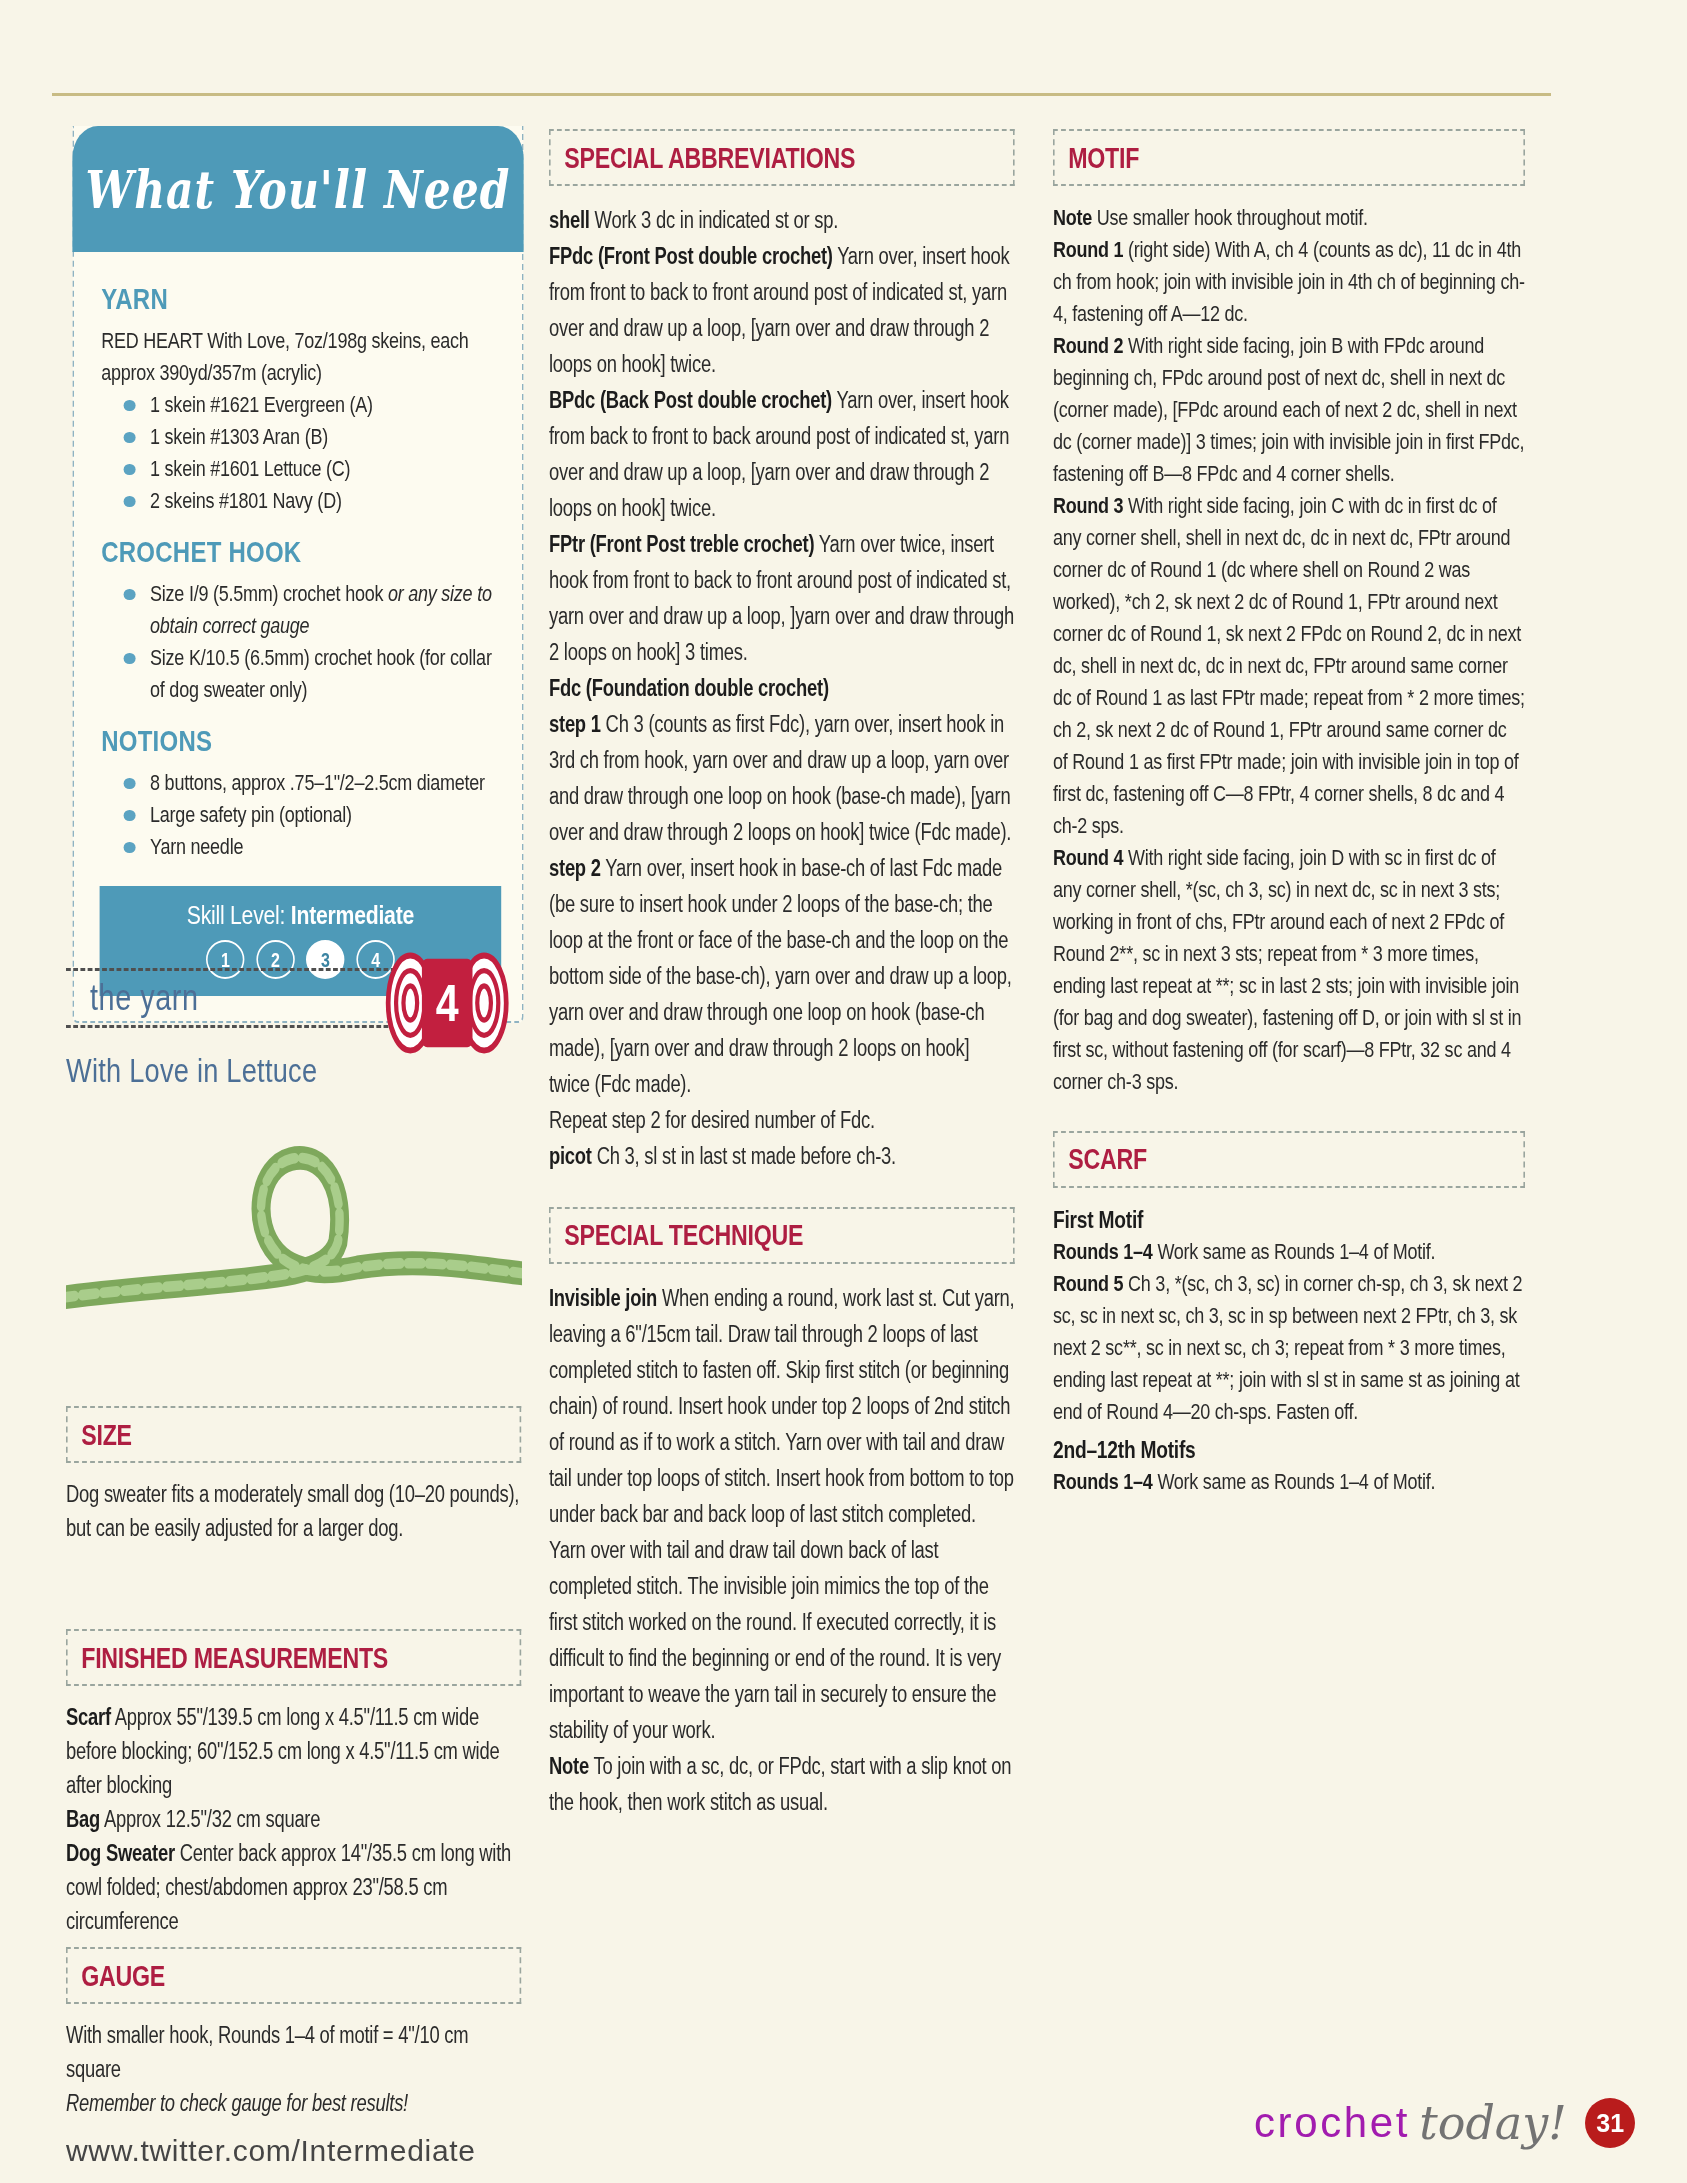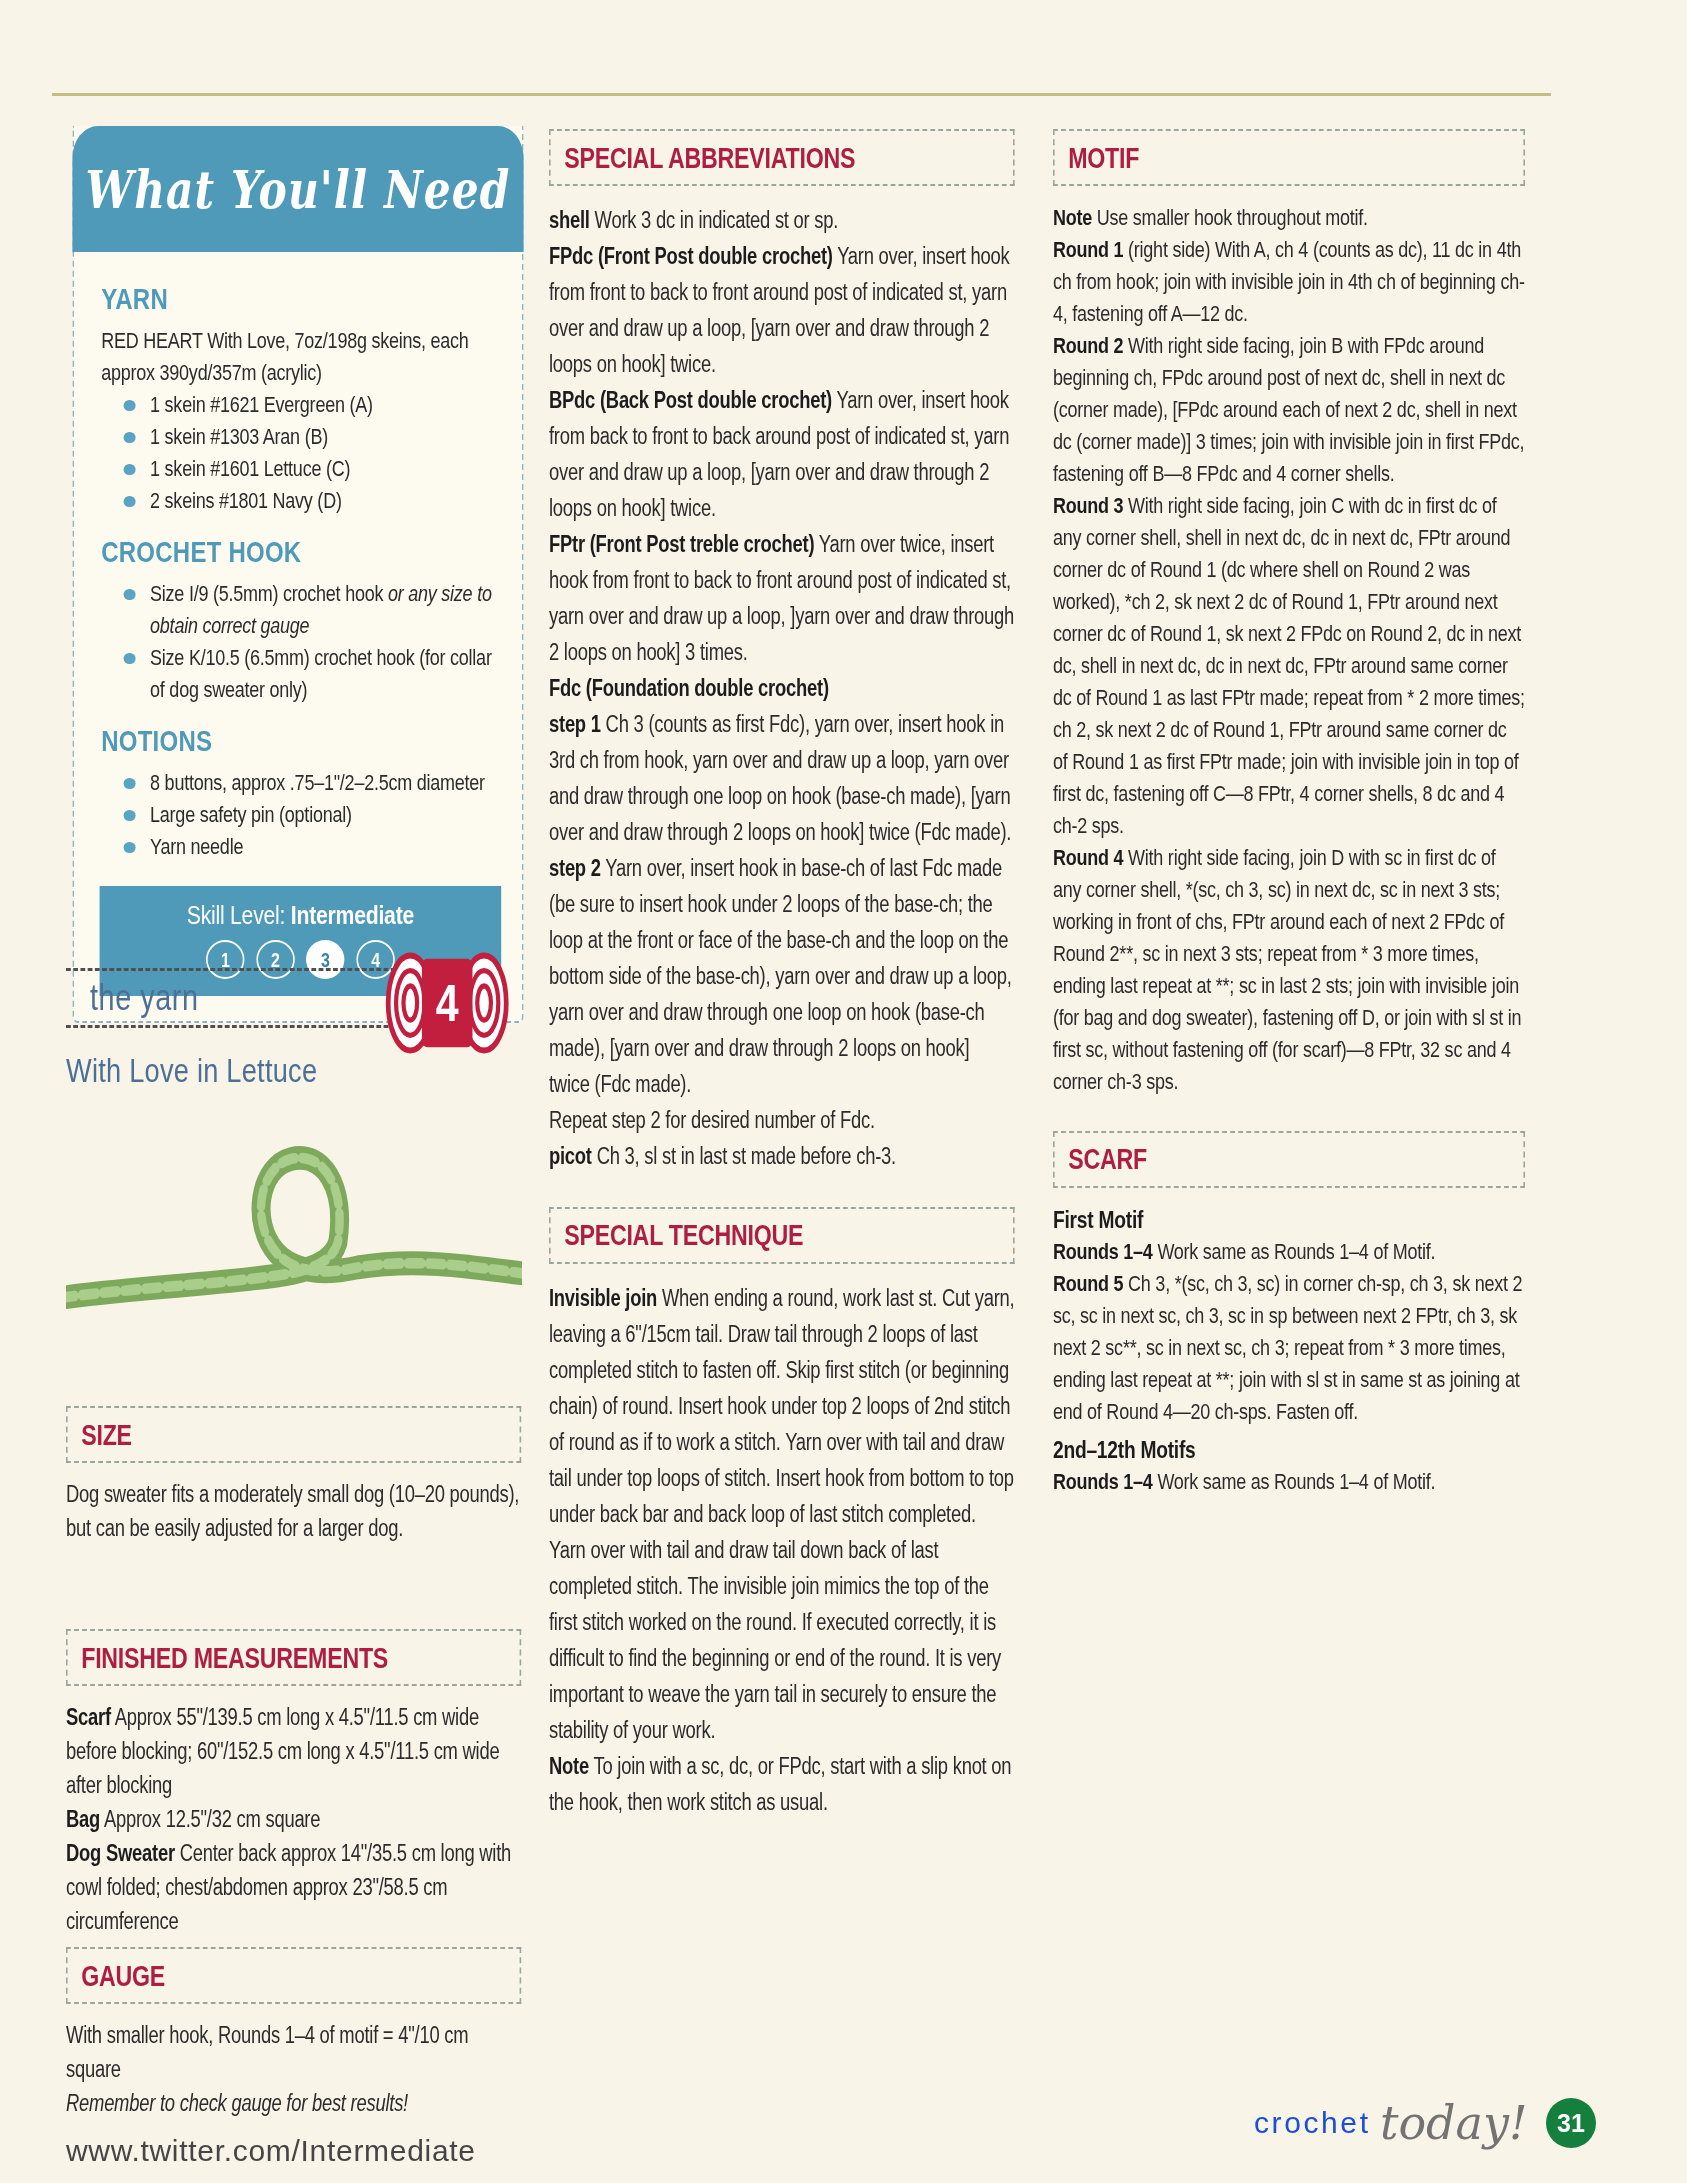--- a/index.html
+++ b/index.html
@@ -85,24 +85,24 @@
   .flow-hdr{margin-bottom:16px;}
   #col-right .bodytext{font-size:22.5px;line-height:32px;}
   .gap-top{margin-top:33px;}
   .subhead{font-weight:bold;color:#1c1c1c;}
   #col-right .subhead{font-size:24px;margin-top:6.6px;}
   .subhead2{margin-top:38px;}
 
   
   .footer-url{position:absolute;left:66px;top:2134px;font-size:30px;color:#454545;letter-spacing:0.7px;}
   .footer-logo{position:absolute;left:1254px;top:2096px;display:flex;align-items:center;}
-  .logo-word1{font-size:30px;color:#1d4ed8;letter-spacing:2.6px;}
+  .logo-word1{font-size:42px;color:#a21caf;letter-spacing:2.6px;}
   .logo-word2{font-family:"DejaVu Serif", serif;font-style:italic;font-size:46px;color:#737373;margin-left:9.3px;}
   .page-badge{
-    margin-left:18.5px;width:50px;height:50px;border-radius:50%;background:#15803d;
+    margin-left:18.5px;width:50px;height:50px;border-radius:50%;background:#b91c1c;
     display:flex;align-items:center;justify-content:center;color:#fff;font-size:25px;font-weight:bold;
   }
 </style>
 </head>
 <body>
 
 <div class="top-rule"></div>
 
 <div class="col" id="col-left">
 

